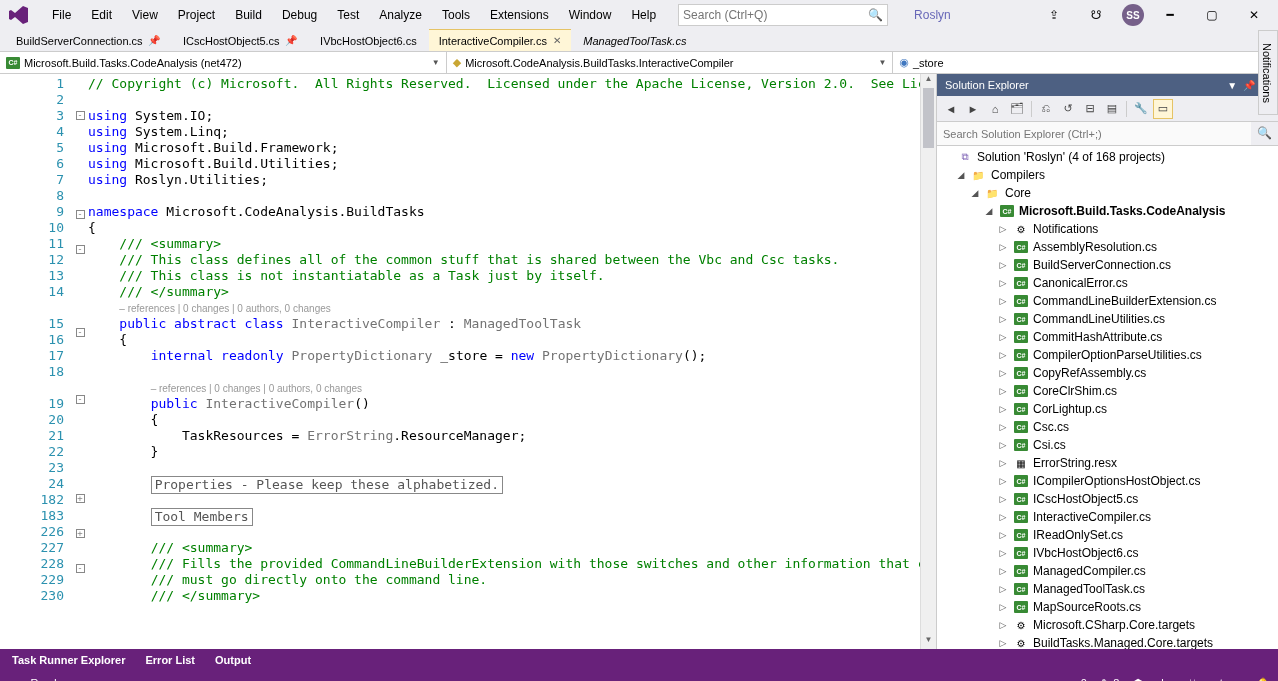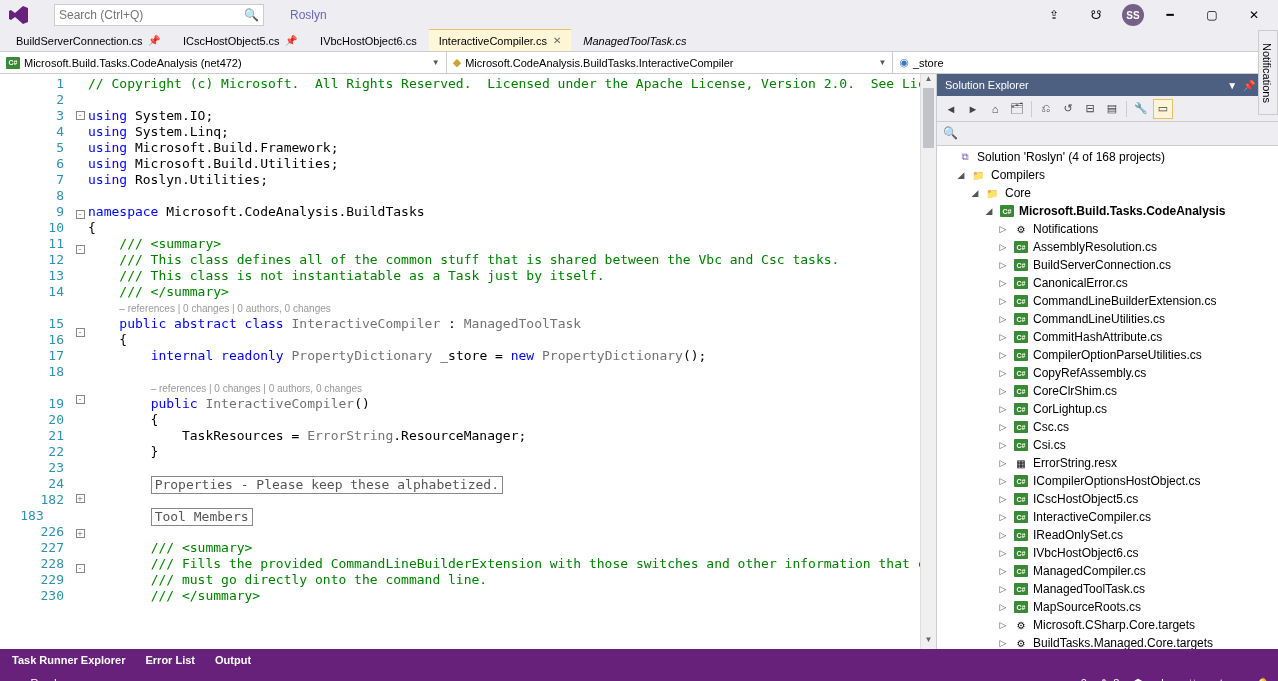--- a/index.html
+++ b/index.html
@@ -77,20 +77,34 @@
 </style>
 </head>
 <body>
 
 <div class="menubar">
   <div class="vs-logo">
     <svg width="22" height="22" viewBox="0 0 22 22">
         <path d="M15 2 L20 4 L20 18 L15 20 L7 13 L3 16 L1 15 L1 7 L3 6 L7 9 Z M8 11 L13 7 L13 15 Z" fill="#68217a"></path>
       </svg>
   </div>
+  <div id="menu-items" style="display:flex">
+      <span class="menu-item">File</span>
+      <span class="menu-item">Edit</span>
+      <span class="menu-item">View</span>
+      <span class="menu-item">Project</span>
+      <span class="menu-item">Build</span>
+      <span class="menu-item">Debug</span>
+      <span class="menu-item">Test</span>
+      <span class="menu-item">Analyze</span>
+      <span class="menu-item">Tools</span>
+      <span class="menu-item">Extensions</span>
+      <span class="menu-item">Window</span>
+      <span class="menu-item">Help</span>
+    </div>
   <div class="searchbox">
     <input placeholder="Search (Ctrl+Q)" style="">
     <span>🔍</span>
   </div>
   <span class="roslyn-badge">Roslyn</span>
   <div class="title-icons">
     <span>⇪</span>
     <span>☋</span>
     <div class="avatar">SS</div>
     <span class="window-btn">━</span>
@@ -164,21 +178,21 @@
           <div style="height: 16px;">17</div>
           <div style="height: 16px;">18</div>
           <div style="height: 16px;"></div>
           <div style="height: 16px;">19</div>
           <div style="height: 16px;">20</div>
           <div style="height: 16px;">21</div>
           <div style="height: 16px;">22</div>
           <div style="height: 16px;">23</div>
           <div style="height: 16px;">24</div>
           <div style="height: 16px;">182</div>
-          <div style="height: 16px; text-align: center;">183</div>
+          <div style="height: 16px;">183</div>
           <div style="height: 16px;">226</div>
           <div style="height: 16px;">227</div>
           <div style="height: 16px;">228</div>
           <div style="height: 16px;">229</div>
           <div style="height: 16px;">230</div>
         </div>
       <div class="fold-gutter" id="fold-gutter">
           <span></span>
           <span></span>
           <span>
@@ -255,20 +269,21 @@
       <span style="width:1px;height:16px;background:#ccc;margin:0 2px"></span>
       <span class="sol-tool-btn">⎌</span>
       <span class="sol-tool-btn">↺</span>
       <span class="sol-tool-btn">⊟</span>
       <span class="sol-tool-btn">▤</span>
       <span style="width:1px;height:16px;background:#ccc;margin:0 2px"></span>
       <span class="sol-tool-btn">🔧</span>
       <span class="sol-tool-btn active">▭</span>
     </div>
     <div class="sol-search">
+      <input placeholder="Search Solution Explorer (Ctrl+;)" style="">
       <span style="padding:4px 6px;color:#888">🔍</span>
     </div>
     <div class="sol-tree" id="sol-tree">
         <div class="tree-row" style="padding-left: 4px;">
           <span class="tree-arrow"></span>
           <span class="tree-icon">
             <span class="sln-icon">⧉</span>
           </span>
           <span>Solution 'Roslyn' (4 of 168 projects)</span>
         </div>

